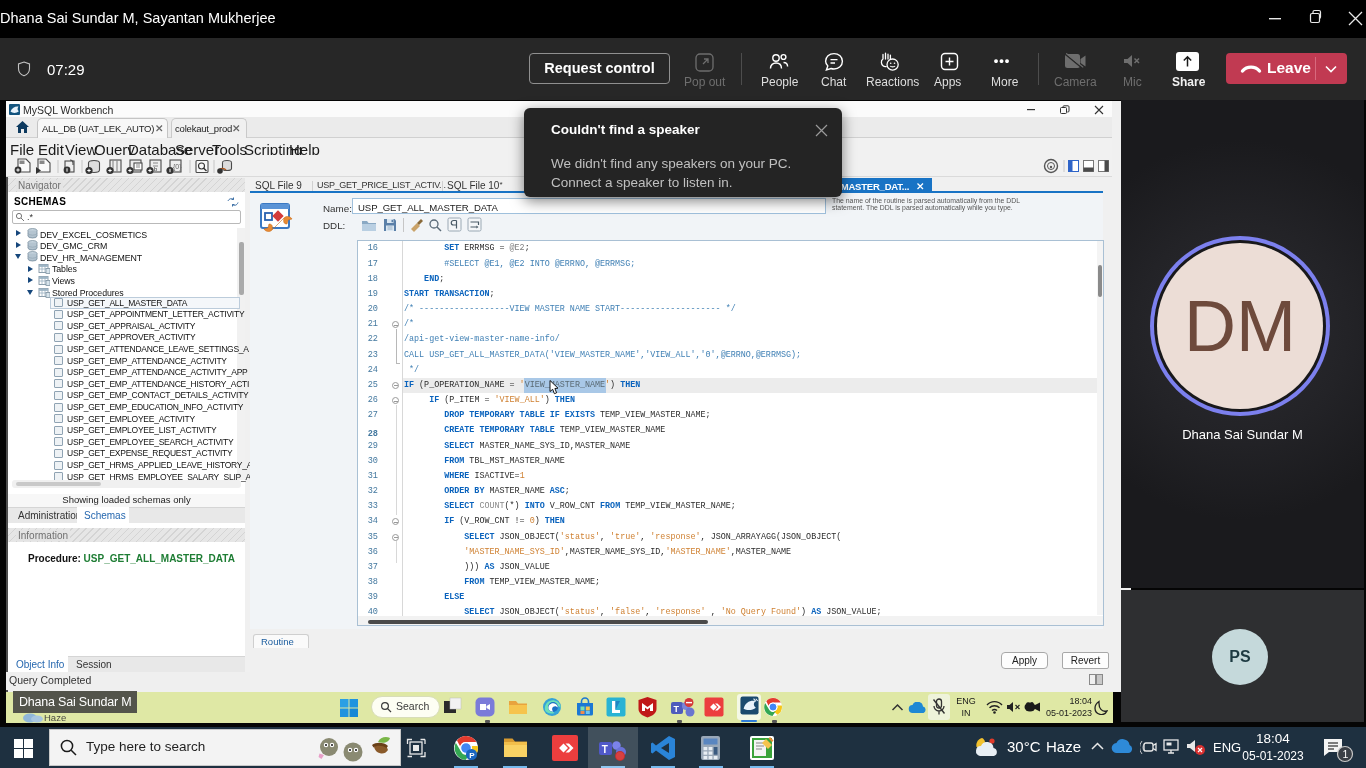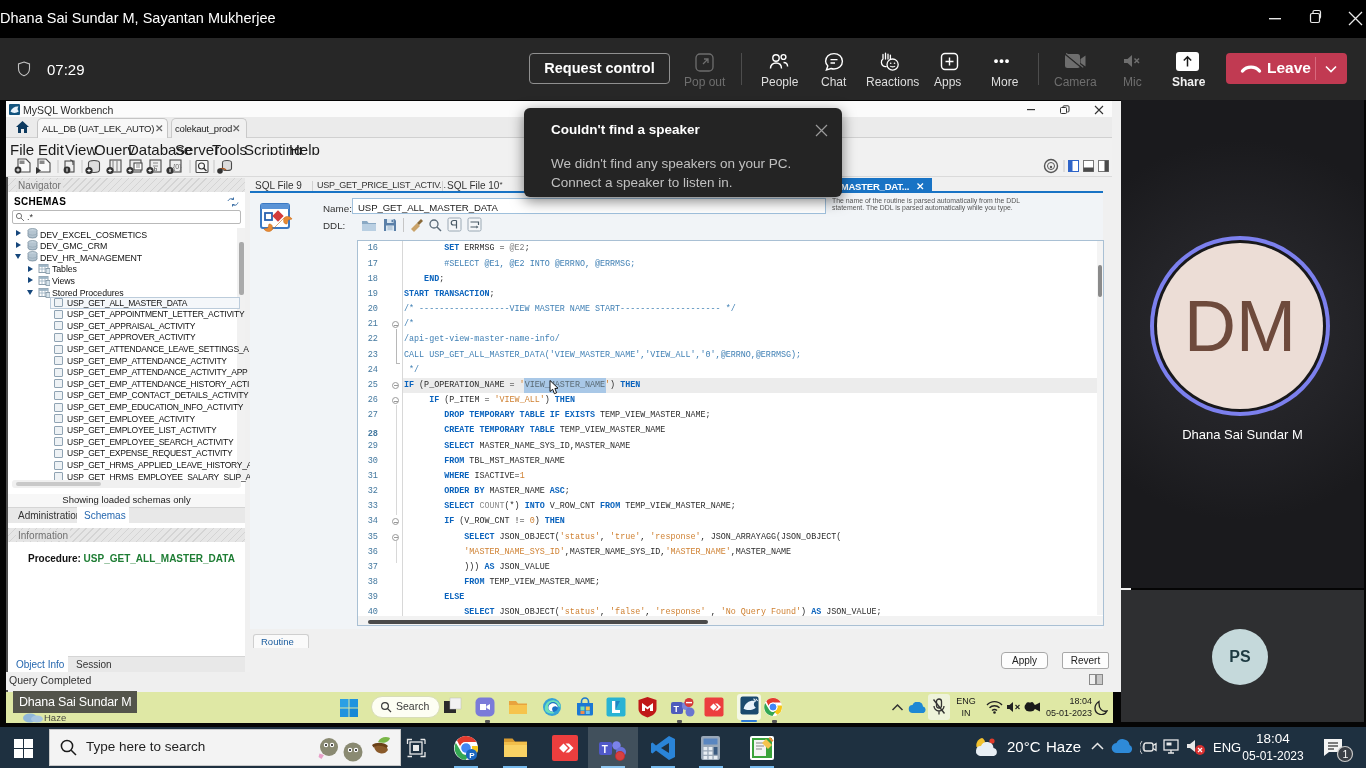--- a/index.html
+++ b/index.html
@@ -723,21 +723,21 @@
     <div class="abs" style="left:601px;top:38.5px;width:24px;height:2.5px;background:#8ec6f0;"></div>
     <div class="abs" style="left:651px;top:38.5px;width:24px;height:2.5px;background:#76b9ed;"></div>
     <div class="abs" style="left:699px;top:38.5px;width:24px;height:2.5px;background:#76b9ed;"></div>
     <div class="abs" style="left:750px;top:38.5px;width:24px;height:2.5px;background:#76b9ed;"></div>
     <svg class="abs" style="left:972px;top:9px" width="30" height="26" viewBox="0 0 30 26">
         <path d="M10 2 C6 3 3.5 7 4.5 11 C8 12 12 10 13 6 C12.5 4 11.5 2.5 10 2 Z" fill="#f2c12e"></path>
         <path d="M13 6 c0.5 3 -2 5.5 -5 6 c1.5 2 4.5 2.5 6.5 1 c2 -1.6 2.3 -4.6 0.8 -6.6 Z" fill="#e89a1e"></path>
         <circle cx="20" cy="5" r="2.6" fill="#e03a2a"></circle>
         <path d="M8 20 a5 5 0 0 1 1 -9.9 a6.5 6.5 0 0 1 12.5 1.8 a4.2 4.2 0 0 1 0.5 8.1 Z" fill="#e8eef4"></path>
       </svg>
-    <div class="abs" style="left:1007px;top:11px;font-size:15px;color:#fff;">20°C</div>
+    <div class="abs" style="left:1007px;top:11px;font-size:15px;color:#fff;">30°C</div>
     <div class="abs" style="left:1046px;top:11px;font-size:15px;color:#fff;">Haze</div>
     <svg class="abs" style="left:1090px;top:14px" width="15" height="10" viewBox="0 0 15 10">
         <path d="M2 8 L7.5 2.5 L13 8" fill="none" stroke="#e8e8e8" stroke-width="1.5"></path>
       </svg>
     <svg class="abs" style="left:1111px;top:12px" width="22" height="15" viewBox="0 0 22 15">
         <path d="M6 14 a5 5 0 0 1 -0.6 -10 a7 7 0 0 1 13.2 2 a4.2 4.2 0 0 1 -1.3 8 Z" fill="#2e8ad8"></path>
       </svg>
     <svg class="abs" style="left:1140px;top:12px" width="19" height="17" viewBox="0 0 19 17">
         <rect x="4" y="4" width="9" height="8" rx="2" fill="none" stroke="#e8e8e8" stroke-width="1.3"></rect>
         <path d="M13 6.5 l3 -1.8 v6.6 l-3 -1.8" fill="none" stroke="#e8e8e8" stroke-width="1.3"></path>

